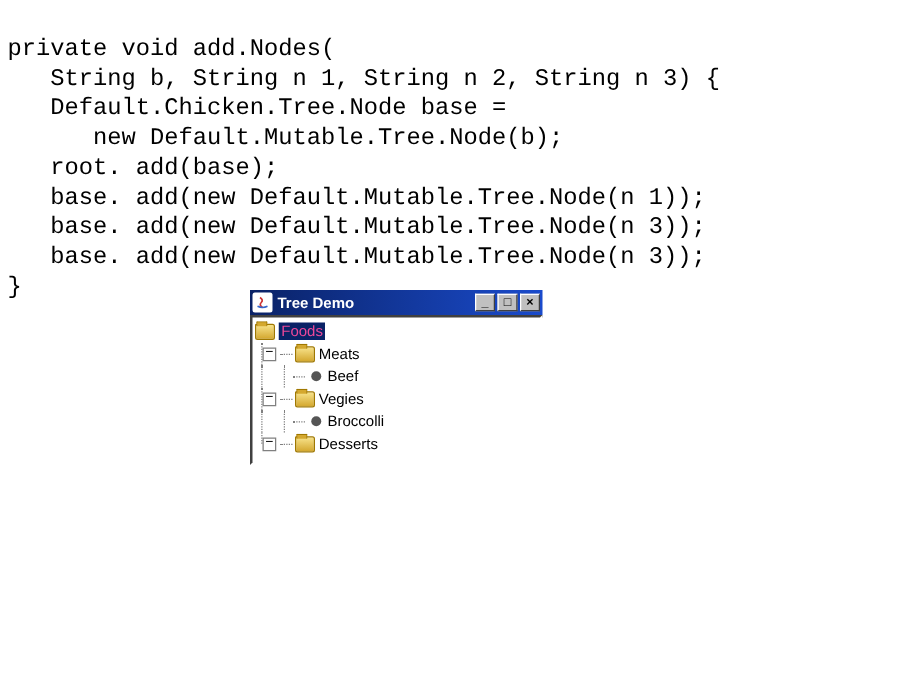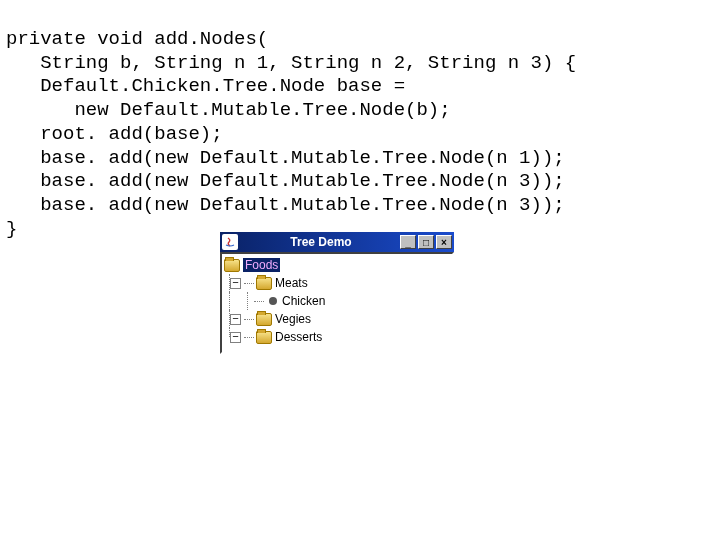--- a/index.html
+++ b/index.html
@@ -13,27 +13,26 @@
     height: 540px;
   }
   .code {
     padding: 4px 6px;
     white-space: pre;
     line-height: 1.25;
     color: #000;
   }
   .win-wrap {
     position: absolute;
-    left: 220px;
+    left: 200px;
     top: 232px;
     width: 234px;
     font-family: Tahoma, Arial, sans-serif;
     font-size: 12px;
     color: #000;
-    text-align: center;
   }
   .titlebar {
     height: 20px;
     background: linear-gradient(to right, #0a2266, #1a4bcc);
     display: flex;
     align-items: center;
     padding: 0 2px;
     color: #fff;
   }
   .java-icon {
@@ -120,21 +119,21 @@
   .leaf-icon {
     width: 8px; height: 8px;
     background: #555;
     border-radius: 50%;
     margin: 0 5px 0 3px;
     flex-shrink:0;
   }
   .node-label { white-space: nowrap; }
   .node-label.sel {
     background: #0a2266;
-    color: #f0abfc;
+    color: #ec4899;
     padding: 0 2px;
   }
 </style>
 </head>
 <body>
 
 <div class="code">
 <span>private void add.Nodes(</span>
 <span>   String b, String n 1, String n 2, String n 3) {</span>
 <span>   Default.Chicken.Tree.Node base =</span>
@@ -186,31 +185,42 @@
       </div>
       <div class="row">
         <span class="ind" style="width:16px">
             <span class="vline" style="left:5px"></span>
           </span>
         <span class="ind" style="width:14px">
             <span class="vline" style="left:7px"></span>
           </span>
         <span class="hline"></span>
         <span class="leaf-icon"></span>
-        <span class="node-label">Chicken</span>
+        <span class="node-label">Beef</span>
       </div>
 
       <div class="row">
         <span class="ind" style="width:6px">
             <span class="vline" style="left:5px"></span>
           </span>
         <span class="expander">−</span>
         <span class="hline"></span>
         <span class="folder-icon"></span>
         <span class="node-label">Vegies</span>
+      </div>
+      <div class="row">
+        <span class="ind" style="width:16px">
+            <span class="vline" style="left:5px"></span>
+          </span>
+        <span class="ind" style="width:14px">
+            <span class="vline" style="left:7px"></span>
+          </span>
+        <span class="hline"></span>
+        <span class="leaf-icon"></span>
+        <span class="node-label">Broccolli</span>
       </div>
 
       <div class="row">
         <span class="ind" style="width:6px">
             <span class="vline" style="left:5px;bottom:9px"></span>
           </span>
         <span class="expander">−</span>
         <span class="hline"></span>
         <span class="folder-icon"></span>
         <span class="node-label">Desserts</span>

